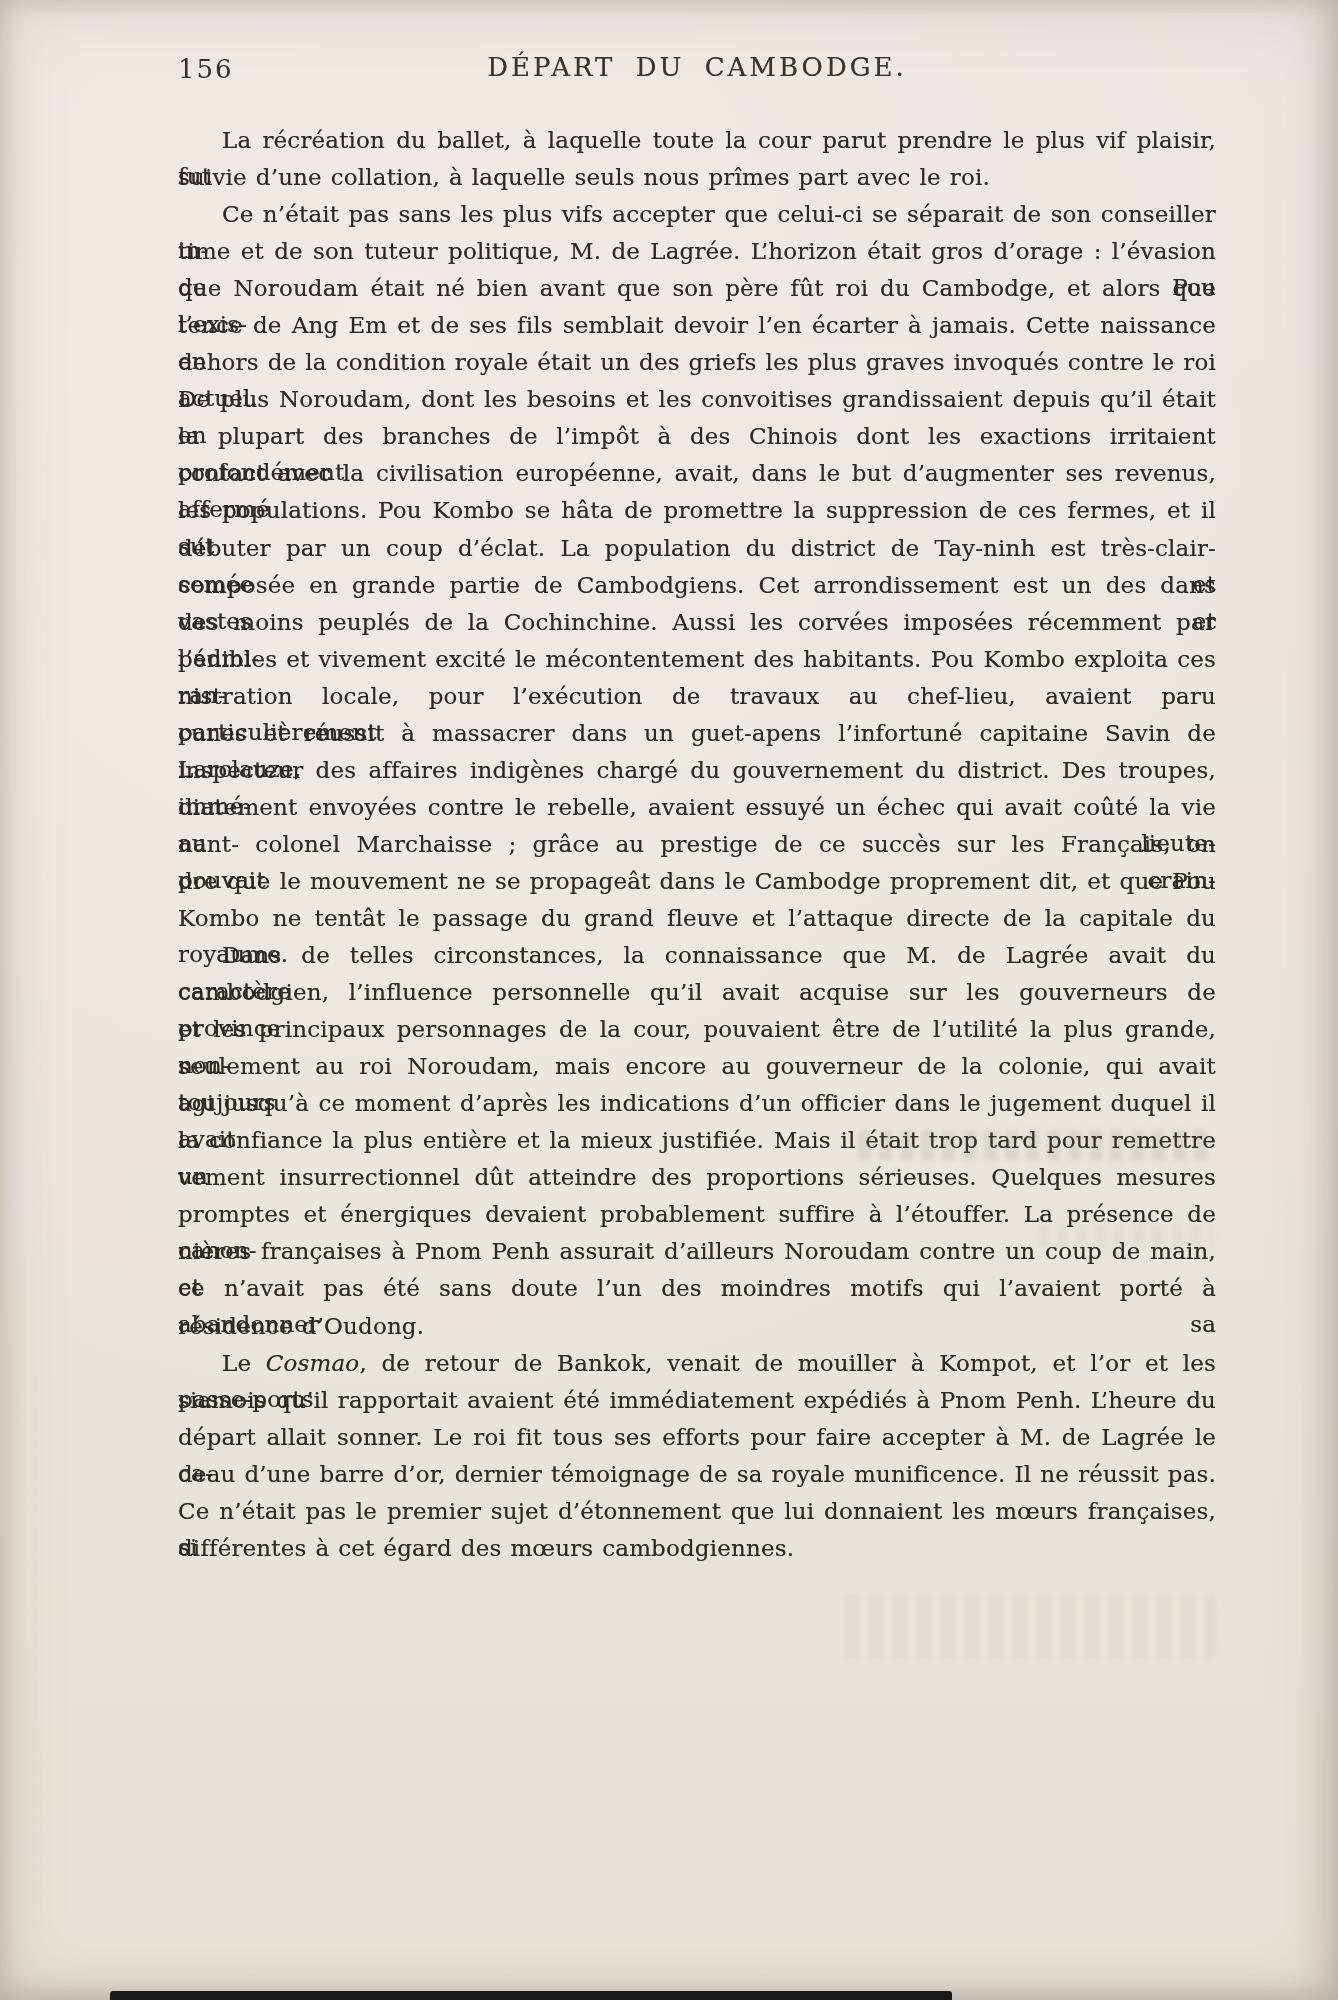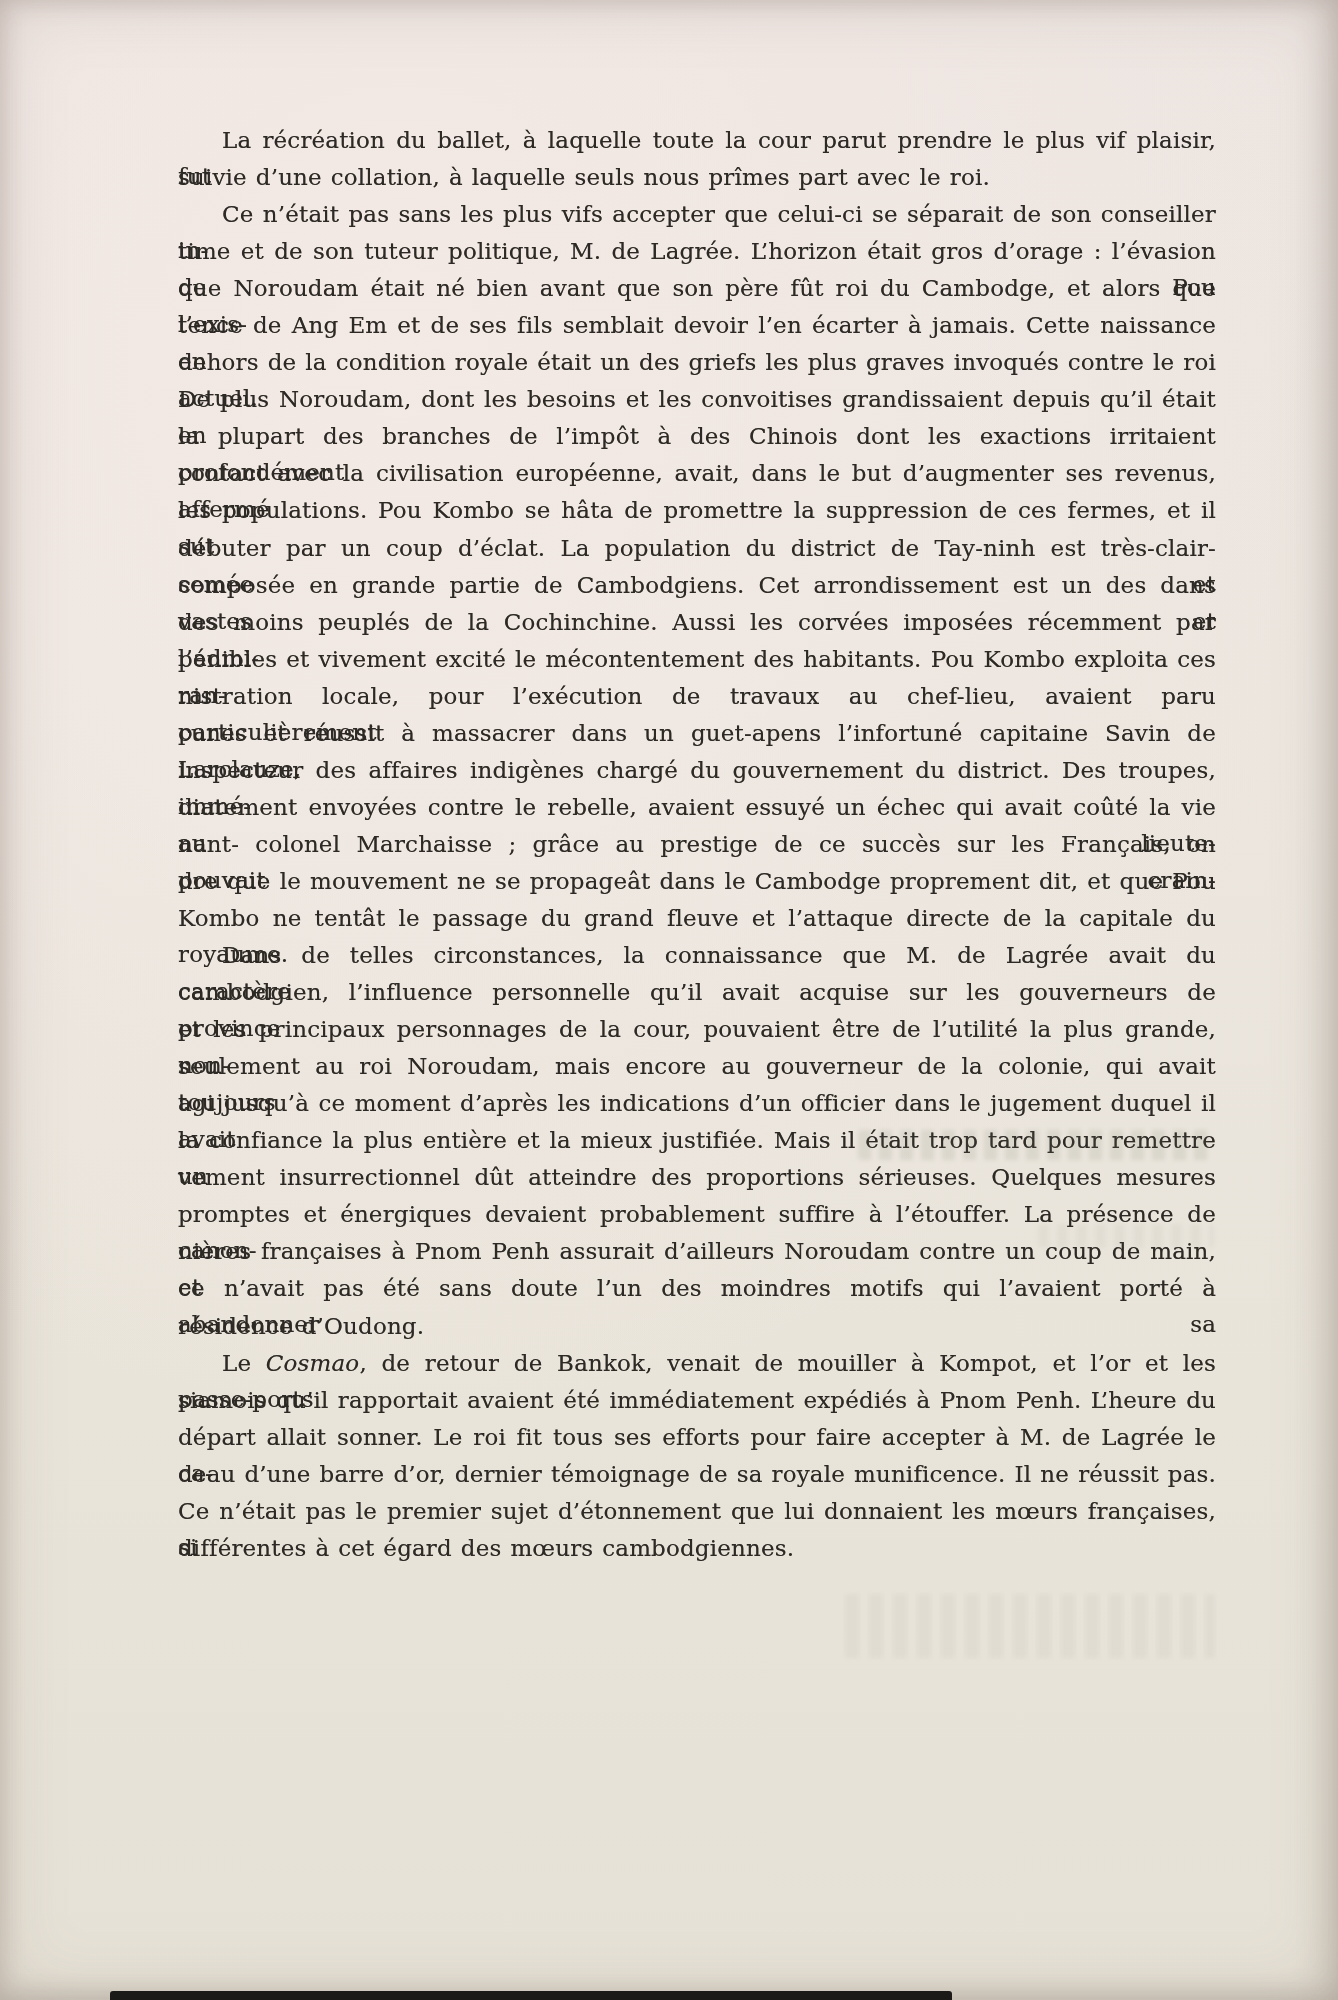--- a/index.html
+++ b/index.html
@@ -69,20 +69,24 @@
     left:845px;top:1594px;width:370px;height:64px;opacity:.6;
     background:
       repeating-linear-gradient(90deg,
       rgba(110,120,100,.11) 0 14px, rgba(110,120,100,0) 14px 24px);
   }
 </style>
 </head>
 <body>
 
 <div class="page">
+  <div class="header">
+    <span class="pagenum">156</span>
+    <div class="title">DÉPART DU CAMBODGE.</div>
+  </div>
 
   <div class="textblock" id="textblock">
       <div>
         <div class="line indent">La récréation du ballet, à laquelle toute la cour parut prendre le plus vif plaisir, fut</div>
         <div class="line end">suivie d’une collation, à laquelle seuls nous prîmes part avec le roi.</div>
       </div>
       <div>
         <div class="line indent">Ce n’était pas sans les plus vifs accepter que celui-ci se séparait de son conseiller in-</div>
         <div class="line">time et de son tuteur politique, M. de Lagrée. L’horizon était gros d’orage : l’évasion de Pou</div>
         <div class="line">que Noroudam était né bien avant que son père fût roi du Cambodge, et alors que l’exis-</div>

